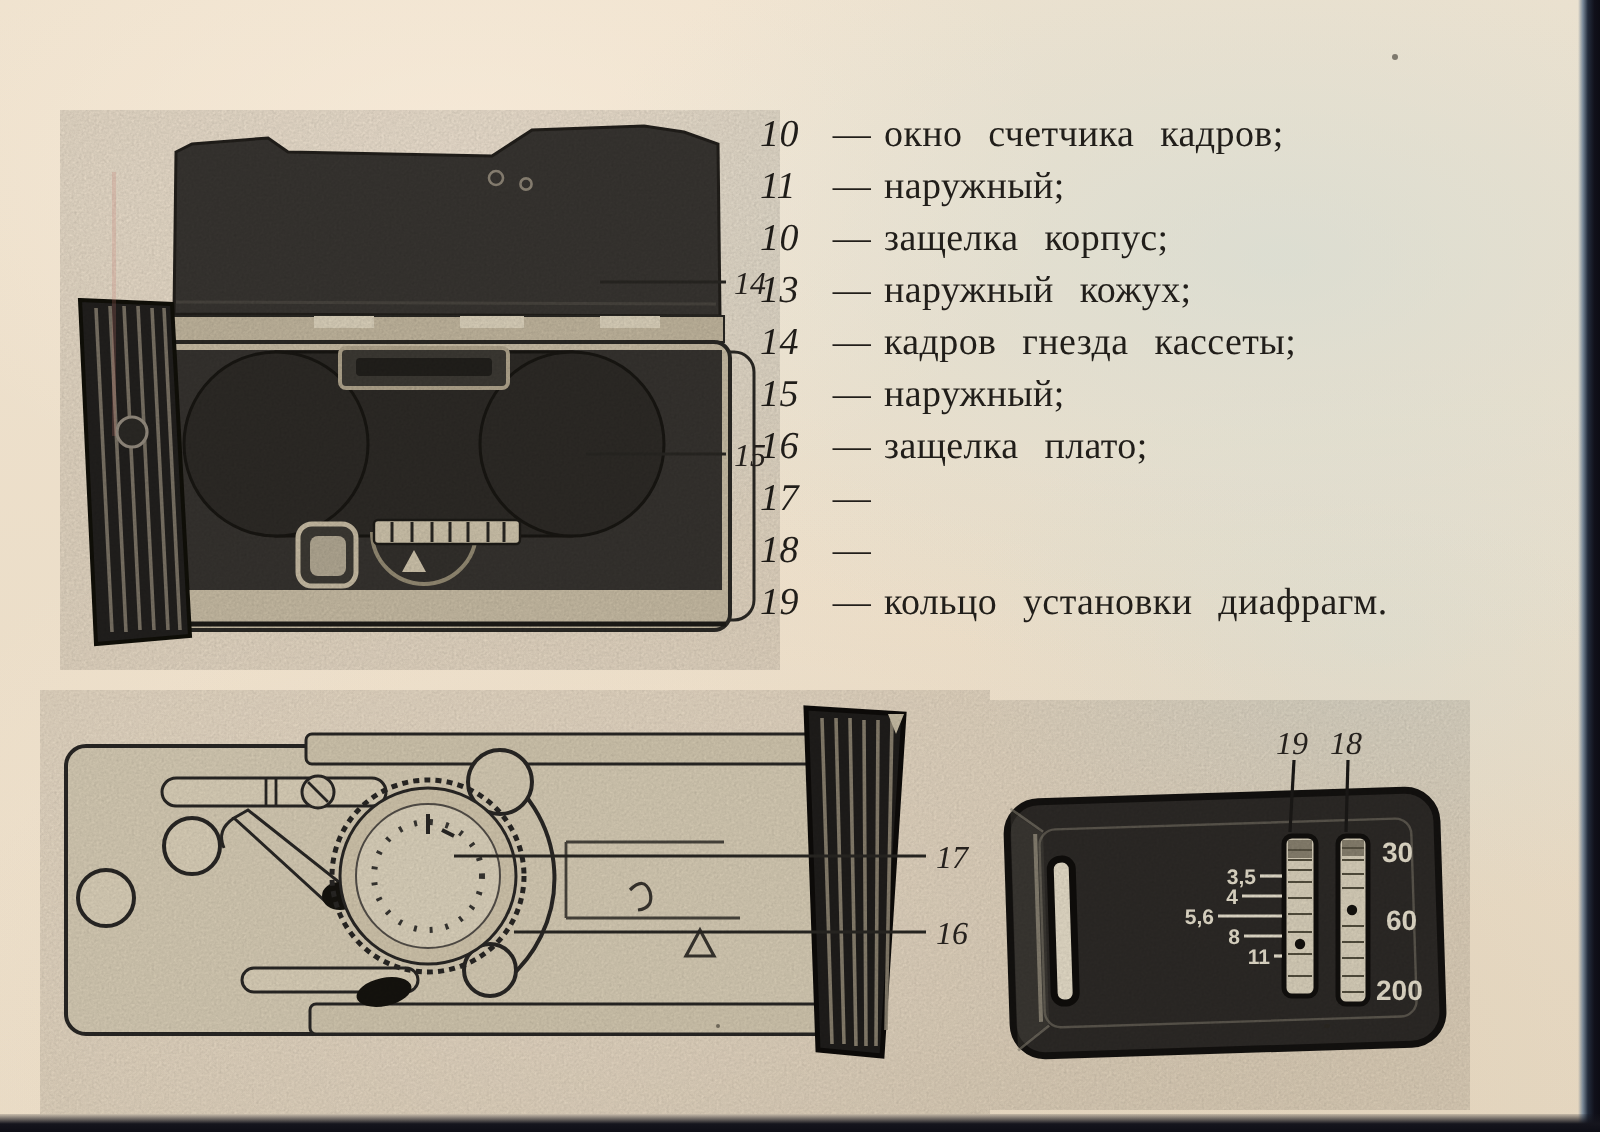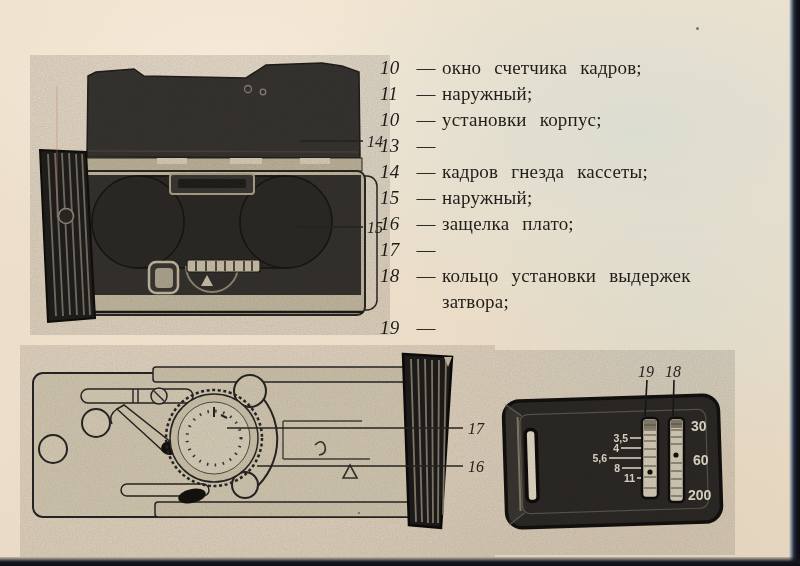--- a/index.html
+++ b/index.html
@@ -42,25 +42,26 @@
         <span class="txt">окно счетчика кадров;</span>
       </div>
     <div class="row">
         <span class="num">11</span>
         <span class="dash">—</span>
         <span class="txt">наружный;</span>
       </div>
     <div class="row">
         <span class="num">10</span>
         <span class="dash">—</span>
-        <span class="txt">установки корпус;</span>
+        <span class="txt">защелка корпус;</span>
       </div>
     <div class="row">
         <span class="num">13</span>
         <span class="dash">—</span>
+        <span class="txt">наружный кожух;</span>
       </div>
     <div class="row">
         <span class="num">14</span>
         <span class="dash">—</span>
         <span class="txt">кадров гнезда кассеты;</span>
       </div>
     <div class="row">
         <span class="num">15</span>
         <span class="dash">—</span>
         <span class="txt">наружный;</span>
@@ -70,25 +71,25 @@
         <span class="dash">—</span>
         <span class="txt">защелка плато;</span>
       </div>
     <div class="row">
         <span class="num">17</span>
         <span class="dash">—</span>
       </div>
     <div class="row">
         <span class="num">18</span>
         <span class="dash">—</span>
-        <span class="txt"><span>кольцо установки выдержек</span><br><span>затвора;</span></span>
       </div>
     <div class="row">
         <span class="num">19</span>
         <span class="dash">—</span>
+        <span class="txt">кольцо установки диафрагм.</span>
       </div>
   </div>
 
   <svg class="fig" style="left:30px;top:55px" width="360" height="280" viewBox="0 0 360 280">
     <defs>
       <filter id="n1" x="0" y="0" width="100%" height="100%">
         <feTurbulence type="fractalNoise" baseFrequency="0.8" numOctaves="2" result="t"></feTurbulence>
         <feColorMatrix in="t" type="matrix" values="0 0 0 0 0  0 0 0 0 0  0 0 0 0 0  .35 .35 .35 0 0"></feColorMatrix>
       </filter>
     </defs>

